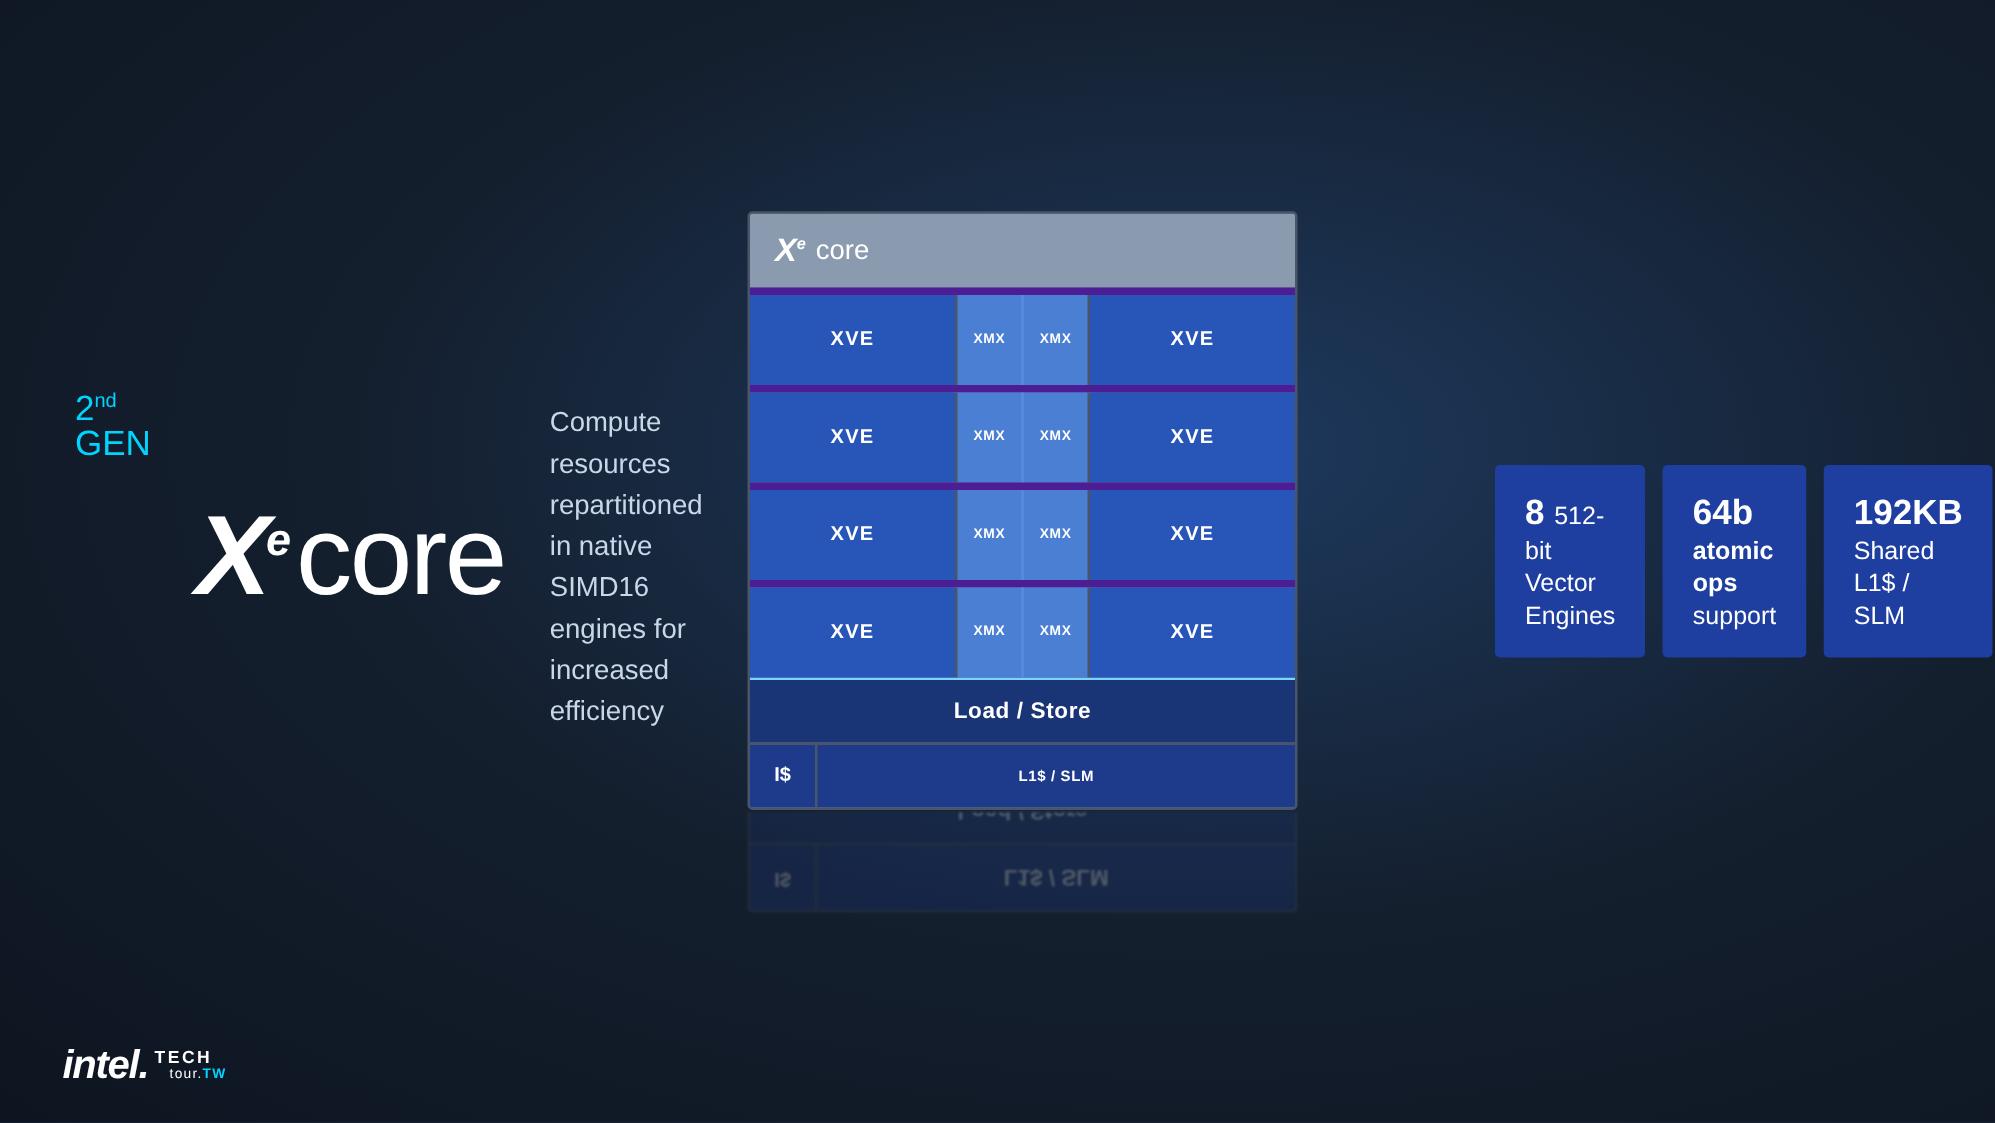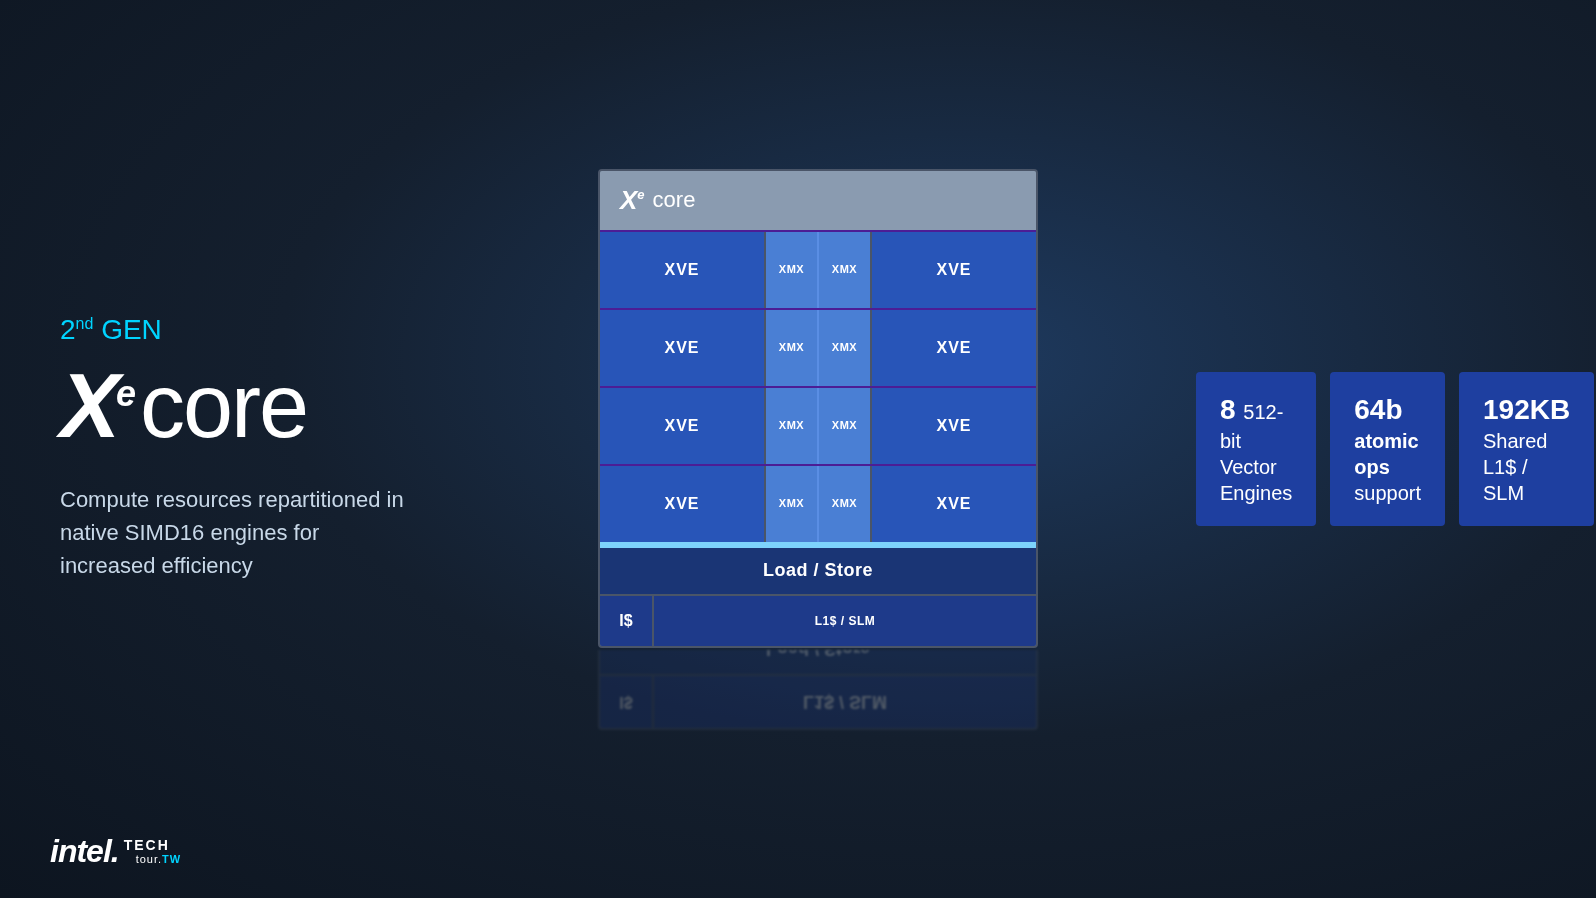--- a/index.html
+++ b/index.html
@@ -28,22 +28,22 @@
       z-index: 1;
       display: flex;
       align-items: center;
     }
 
     
     .left-panel {
       width: 460px;
       padding: 60px 40px 60px 60px;
       display: flex;
-      flex-direction: column;
-      gap: 24px;
+      flex-direction: row;
+      gap: 36px;
       flex-shrink: 0;
     }
 
     .gen-label {
       color: #00d4ff;
       font-size: 28px;
       font-weight: 400;
       line-height: 1;
     }
 
@@ -139,21 +139,21 @@
     }
 
     .xve-rows {
       display: flex;
       flex-direction: column;
       gap: 0;
     }
 
     .xve-row {
       display: flex;
-      border-top: 2px solid #4c1d95;
+      border-top: 6px solid #4c1d95;
       height: 78px;
     }
 
     .xve-cell {
       background: #2855b8;
       display: flex;
       align-items: center;
       justify-content: center;
       color: white;
       font-size: 16px;
@@ -184,21 +184,21 @@
       border-right: 2px solid #4a5568;
     }
 
     .xmx-cell span {
       display: block;
       font-size: 11px;
     }
 
     .load-store-row {
       background: #1a3575;
-      border-top: 6px solid #7dd3fc;
+      border-top: 2px solid #7dd3fc;
       height: 52px;
       display: flex;
       align-items: center;
       justify-content: center;
       color: white;
       font-size: 18px;
       font-weight: 600;
       letter-spacing: 0.5px;
     }
 

